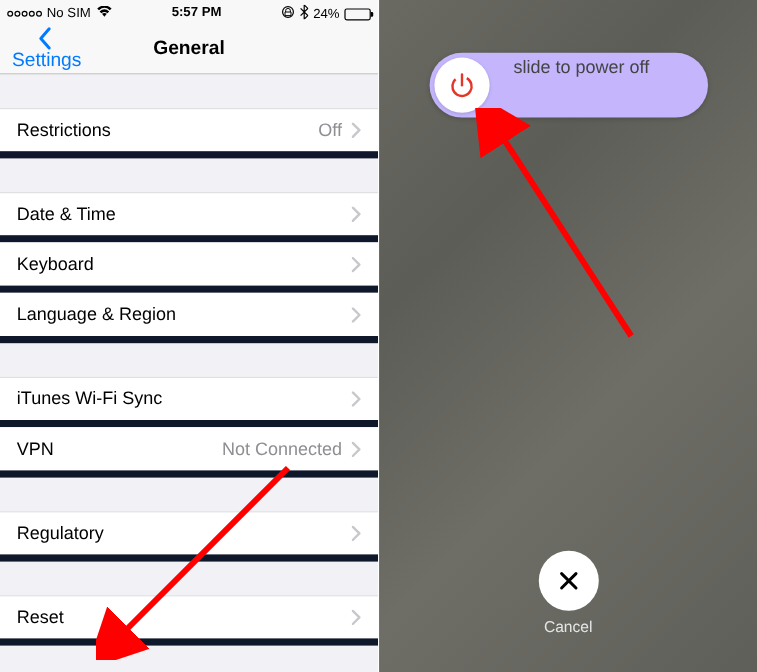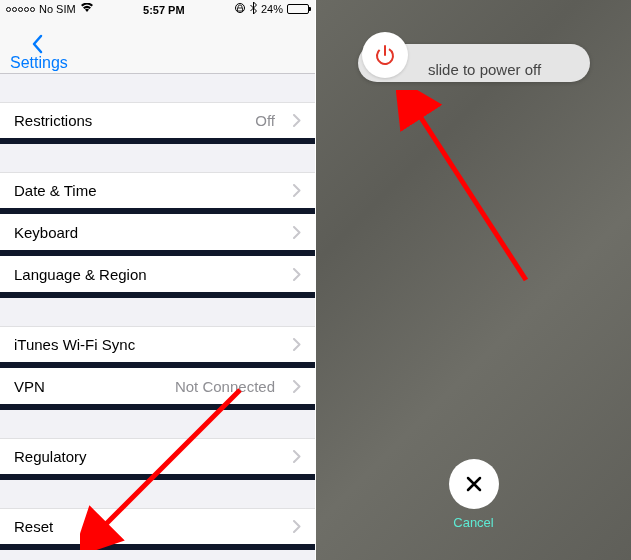--- a/index.html
+++ b/index.html
@@ -12,22 +12,22 @@
       position: relative;
     }
     .container { display: flex; width: 100%; height: 100%; }
     .phone { height: 100%; position: relative; }
     .phone-left { width: 315px; background: #f2f2f6; }
     .divider { width: 1px; background: #fff; }
     .phone-right { width: 315px; background: #666660; position: relative; overflow: hidden; }
 
     
     .status-bar {
-      display: flex; align-items: flex-end; justify-content: space-between;
-      height: 20px; padding: 16px 6px; background: #f8f8f8; font-size: 11px; color: #000;
+      display: flex; align-items: flex-start; justify-content: space-between;
+      height: 20px; padding: 4px 6px; background: #f8f8f8; font-size: 11px; color: #000;
     }
     .status-left, .status-right { display: flex; align-items: center; gap: 4px; }
     .signal { display: flex; gap: 1px; align-items: center; }
     .signal-dot { width: 5px; height: 5px; border-radius: 50%; border: 1px solid #000; }
     .wifi { font-size: 12px; }
     .battery { width: 22px; height: 10px; border: 1px solid #000; border-radius: 2px; position: relative; }
     .battery::after { content: ""; position: absolute; right: -3px; top: 2px; width: 2px; height: 4px; background: #000; border-radius: 0 1px 1px 0; }
     .battery-fill { height: 100%; width: 56%; background: #000; }
 
     
@@ -44,53 +44,53 @@
     .list { background: #f2f2f6; }
     .spacer-md { height: 28px; }
     .cell {
       background: #fff; display: flex; align-items: center;
       height: 42px; padding: 0 14px; font-size: 15px; color: #000;
       border-bottom: 6px solid #0f172a;
       position: relative;
     }
     .group-top { border-top: 1px solid #e0e0e2; }
     .cell-label { flex: 1; }
-    .cell-value { color: #8e8e93; font-size: 15px; margin-right: 18px; }
+    .cell-value { color: #8e8e93; font-size: 15px; margin-right: 8px; }
     .chevron { color: #c8c7cc; }
     .chevron svg { width: 8px; height: 13px; display: block; }
 
     
     .blur-bg {
       position: absolute; inset: 0;
       background: linear-gradient(135deg, #6a6a63 0%, #5d5d57 30%, #6e6e67 60%, #5f5f59 100%);
     }
     .power-slider {
       position: absolute; top: 44px; left: 50%; transform: translateX(-50%);
-      width: 232px; height: 38px; background: #e5e5e5; border-radius: 27px;
-      display: flex; align-items: flex-end; padding: 4px;
+      width: 232px; height: 54px; background: #c4b5fd; border-radius: 27px;
+      display: flex; align-items: flex-start; padding: 4px;
       box-shadow: 0 1px 4px rgba(0,0,0,0.2);
     }
     .power-knob {
       width: 46px; height: 46px; border-radius: 50%; background: #fff;
       display: flex; align-items: center; justify-content: center;
       box-shadow: 0 1px 3px rgba(0,0,0,0.15);
     }
     .power-knob svg { width: 24px; height: 24px; }
     .power-text { flex: 1; text-align: center; font-size: 15px; color: #444; padding-right: 24px; }
 
     .cancel-btn {
       position: absolute; bottom: 30px; left: 50%; transform: translateX(-50%);
       display: flex; flex-direction: column; align-items: center; gap: 6px;
     }
     .cancel-circle {
       width: 50px; height: 50px; border-radius: 50%; background: #fff;
       display: flex; align-items: center; justify-content: center;
     }
     .cancel-circle svg { width: 20px; height: 20px; }
-    .cancel-label { color: #5eead4; font-size: 13px; }
+    .cancel-label { color: #e5e5e5; font-size: 13px; }
 
     
     .arrow { position: absolute; pointer-events: none; }
   </style>
 </head>
 <body>
 
 <div class="container">
 
   <div class="phone phone-left">
@@ -129,20 +129,21 @@
       </div>
     </div>
 
     <div class="nav-bar">
       <div class="nav-back">
         <svg viewBox="0 0 12 20">
             <path d="M10 2 L3 10 L10 18" fill="none" stroke="#007aff" stroke-width="2.5" stroke-linecap="round" stroke-linejoin="round"></path>
           </svg>
         <span style="margin-left:4px;">Settings</span>
       </div>
+      <div class="nav-title">General</div>
     </div>
 
     <div class="list">
       <div class="spacer-md"></div>
 
       <div class="cell group-top">
         <span class="cell-label">Restrictions</span>
         <span class="cell-value">Off</span>
         <span class="chevron">
             <svg viewBox="0 0 8 13">

